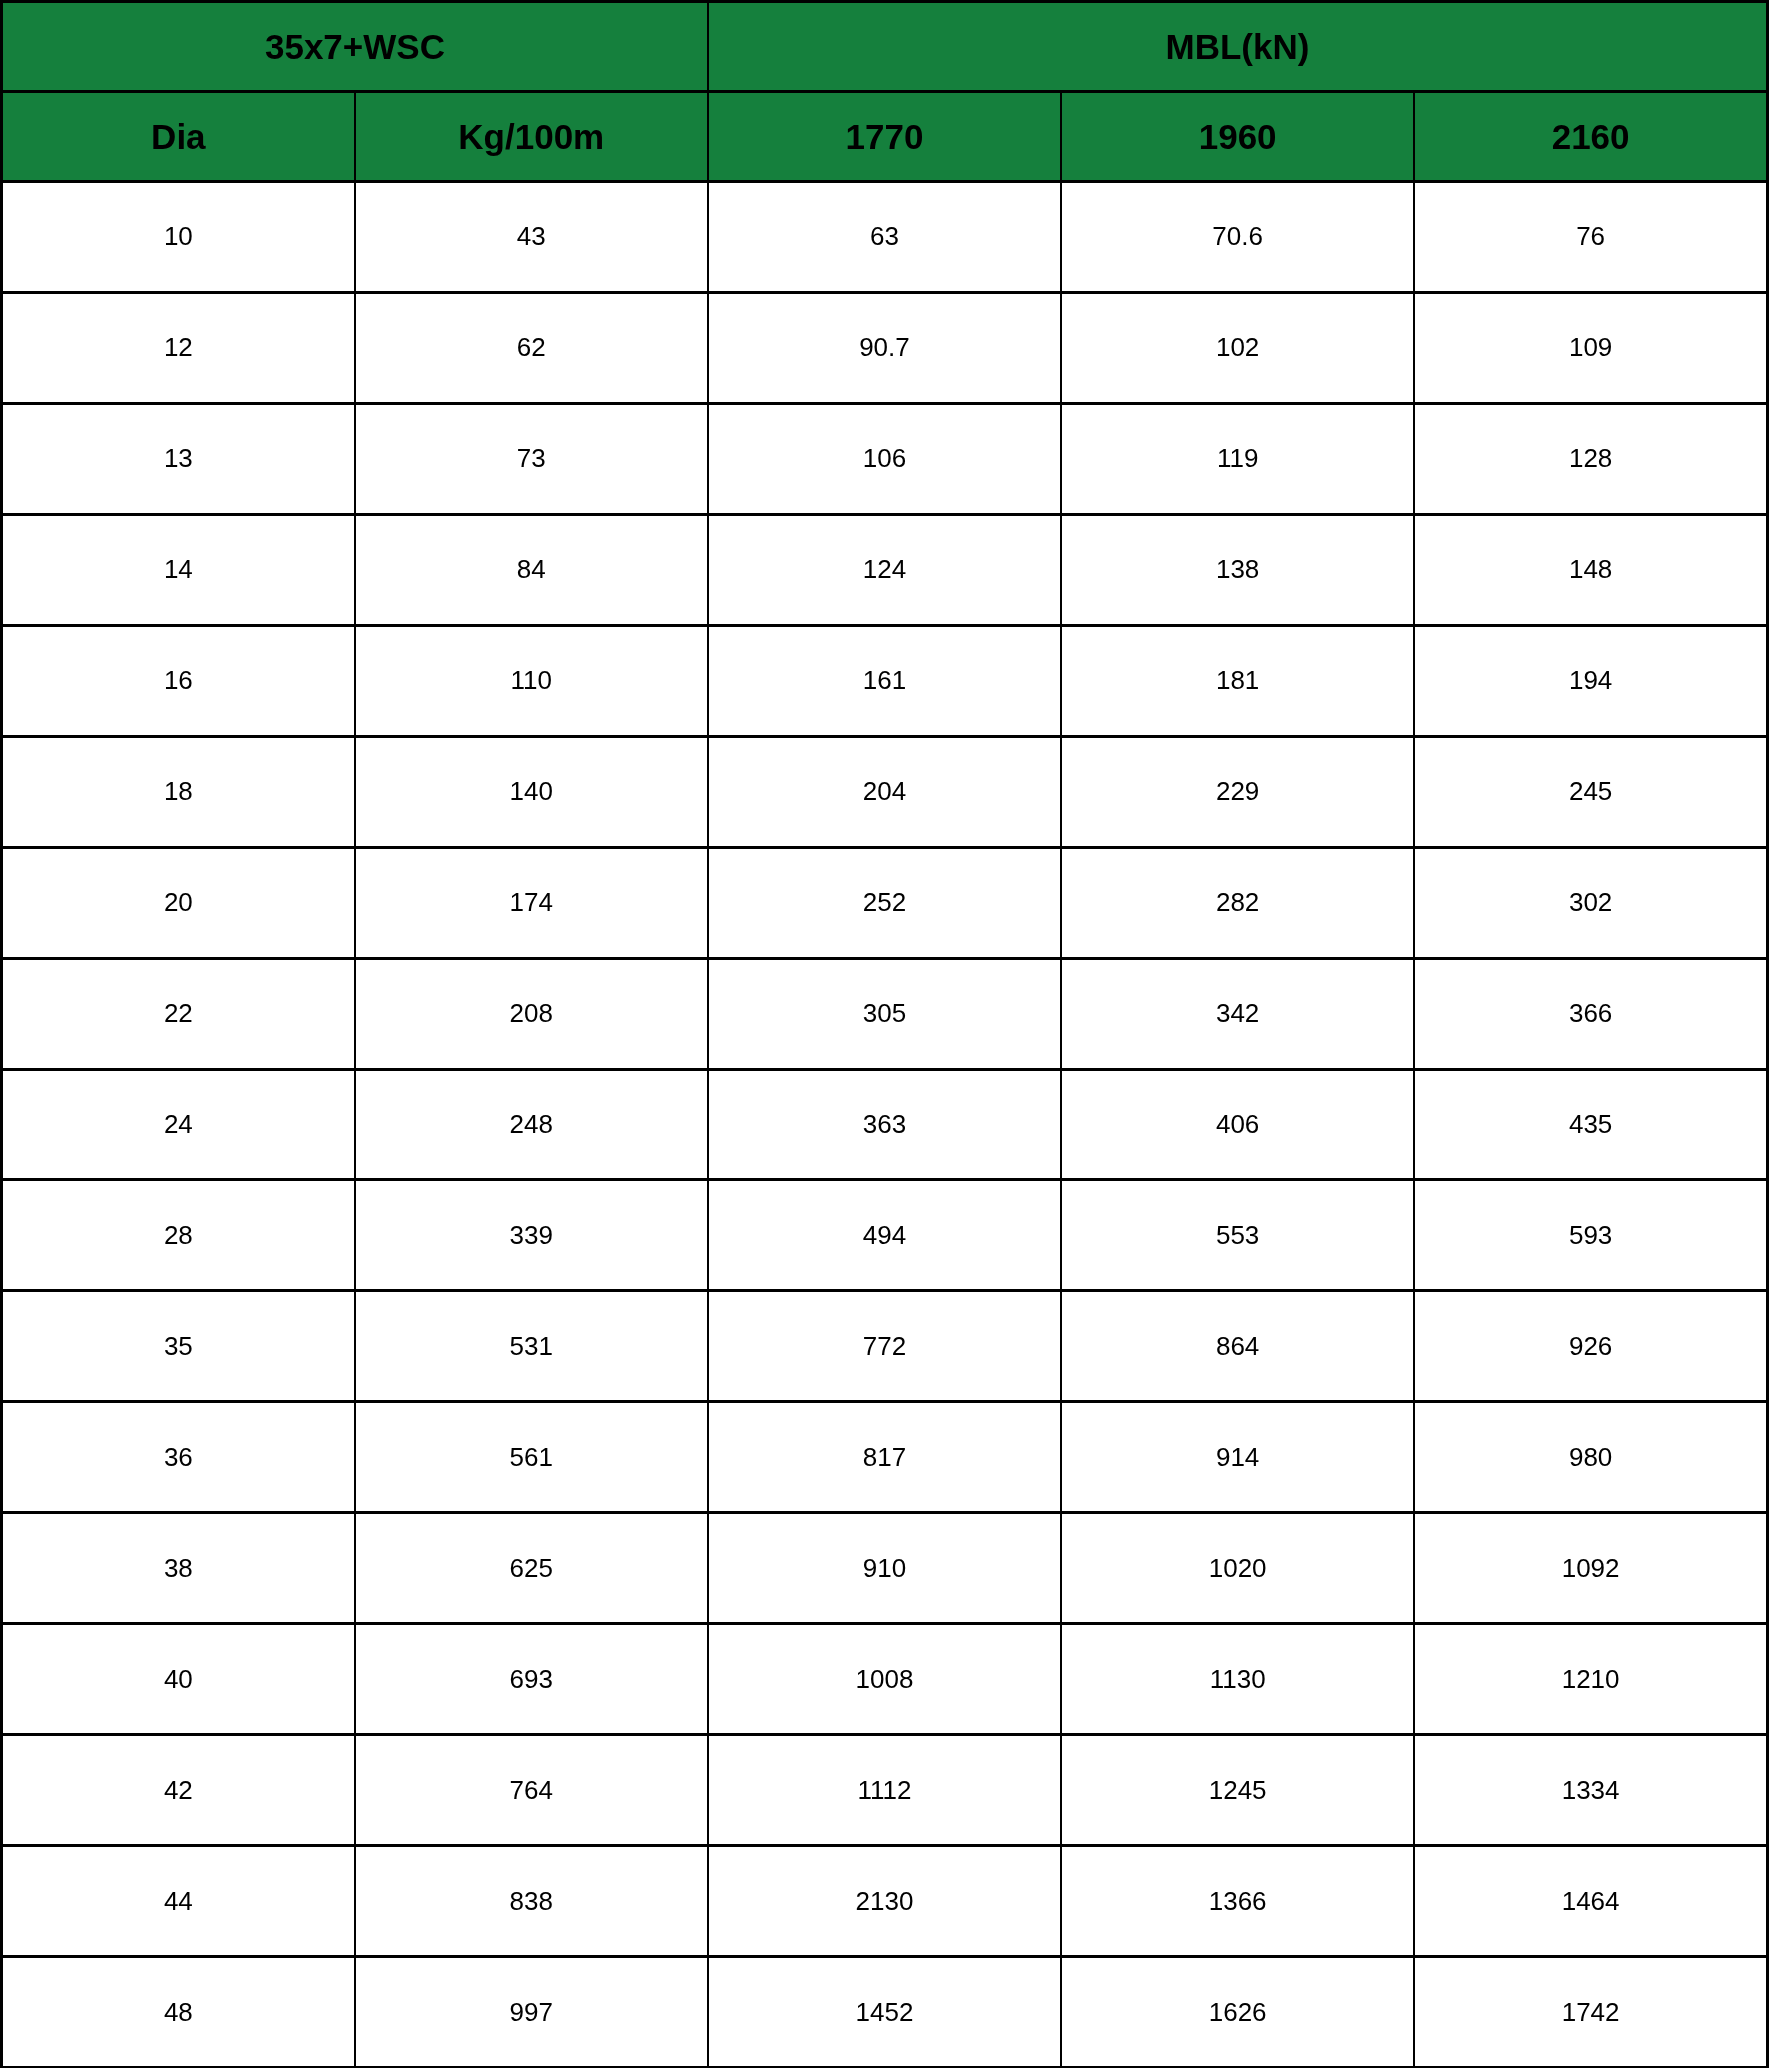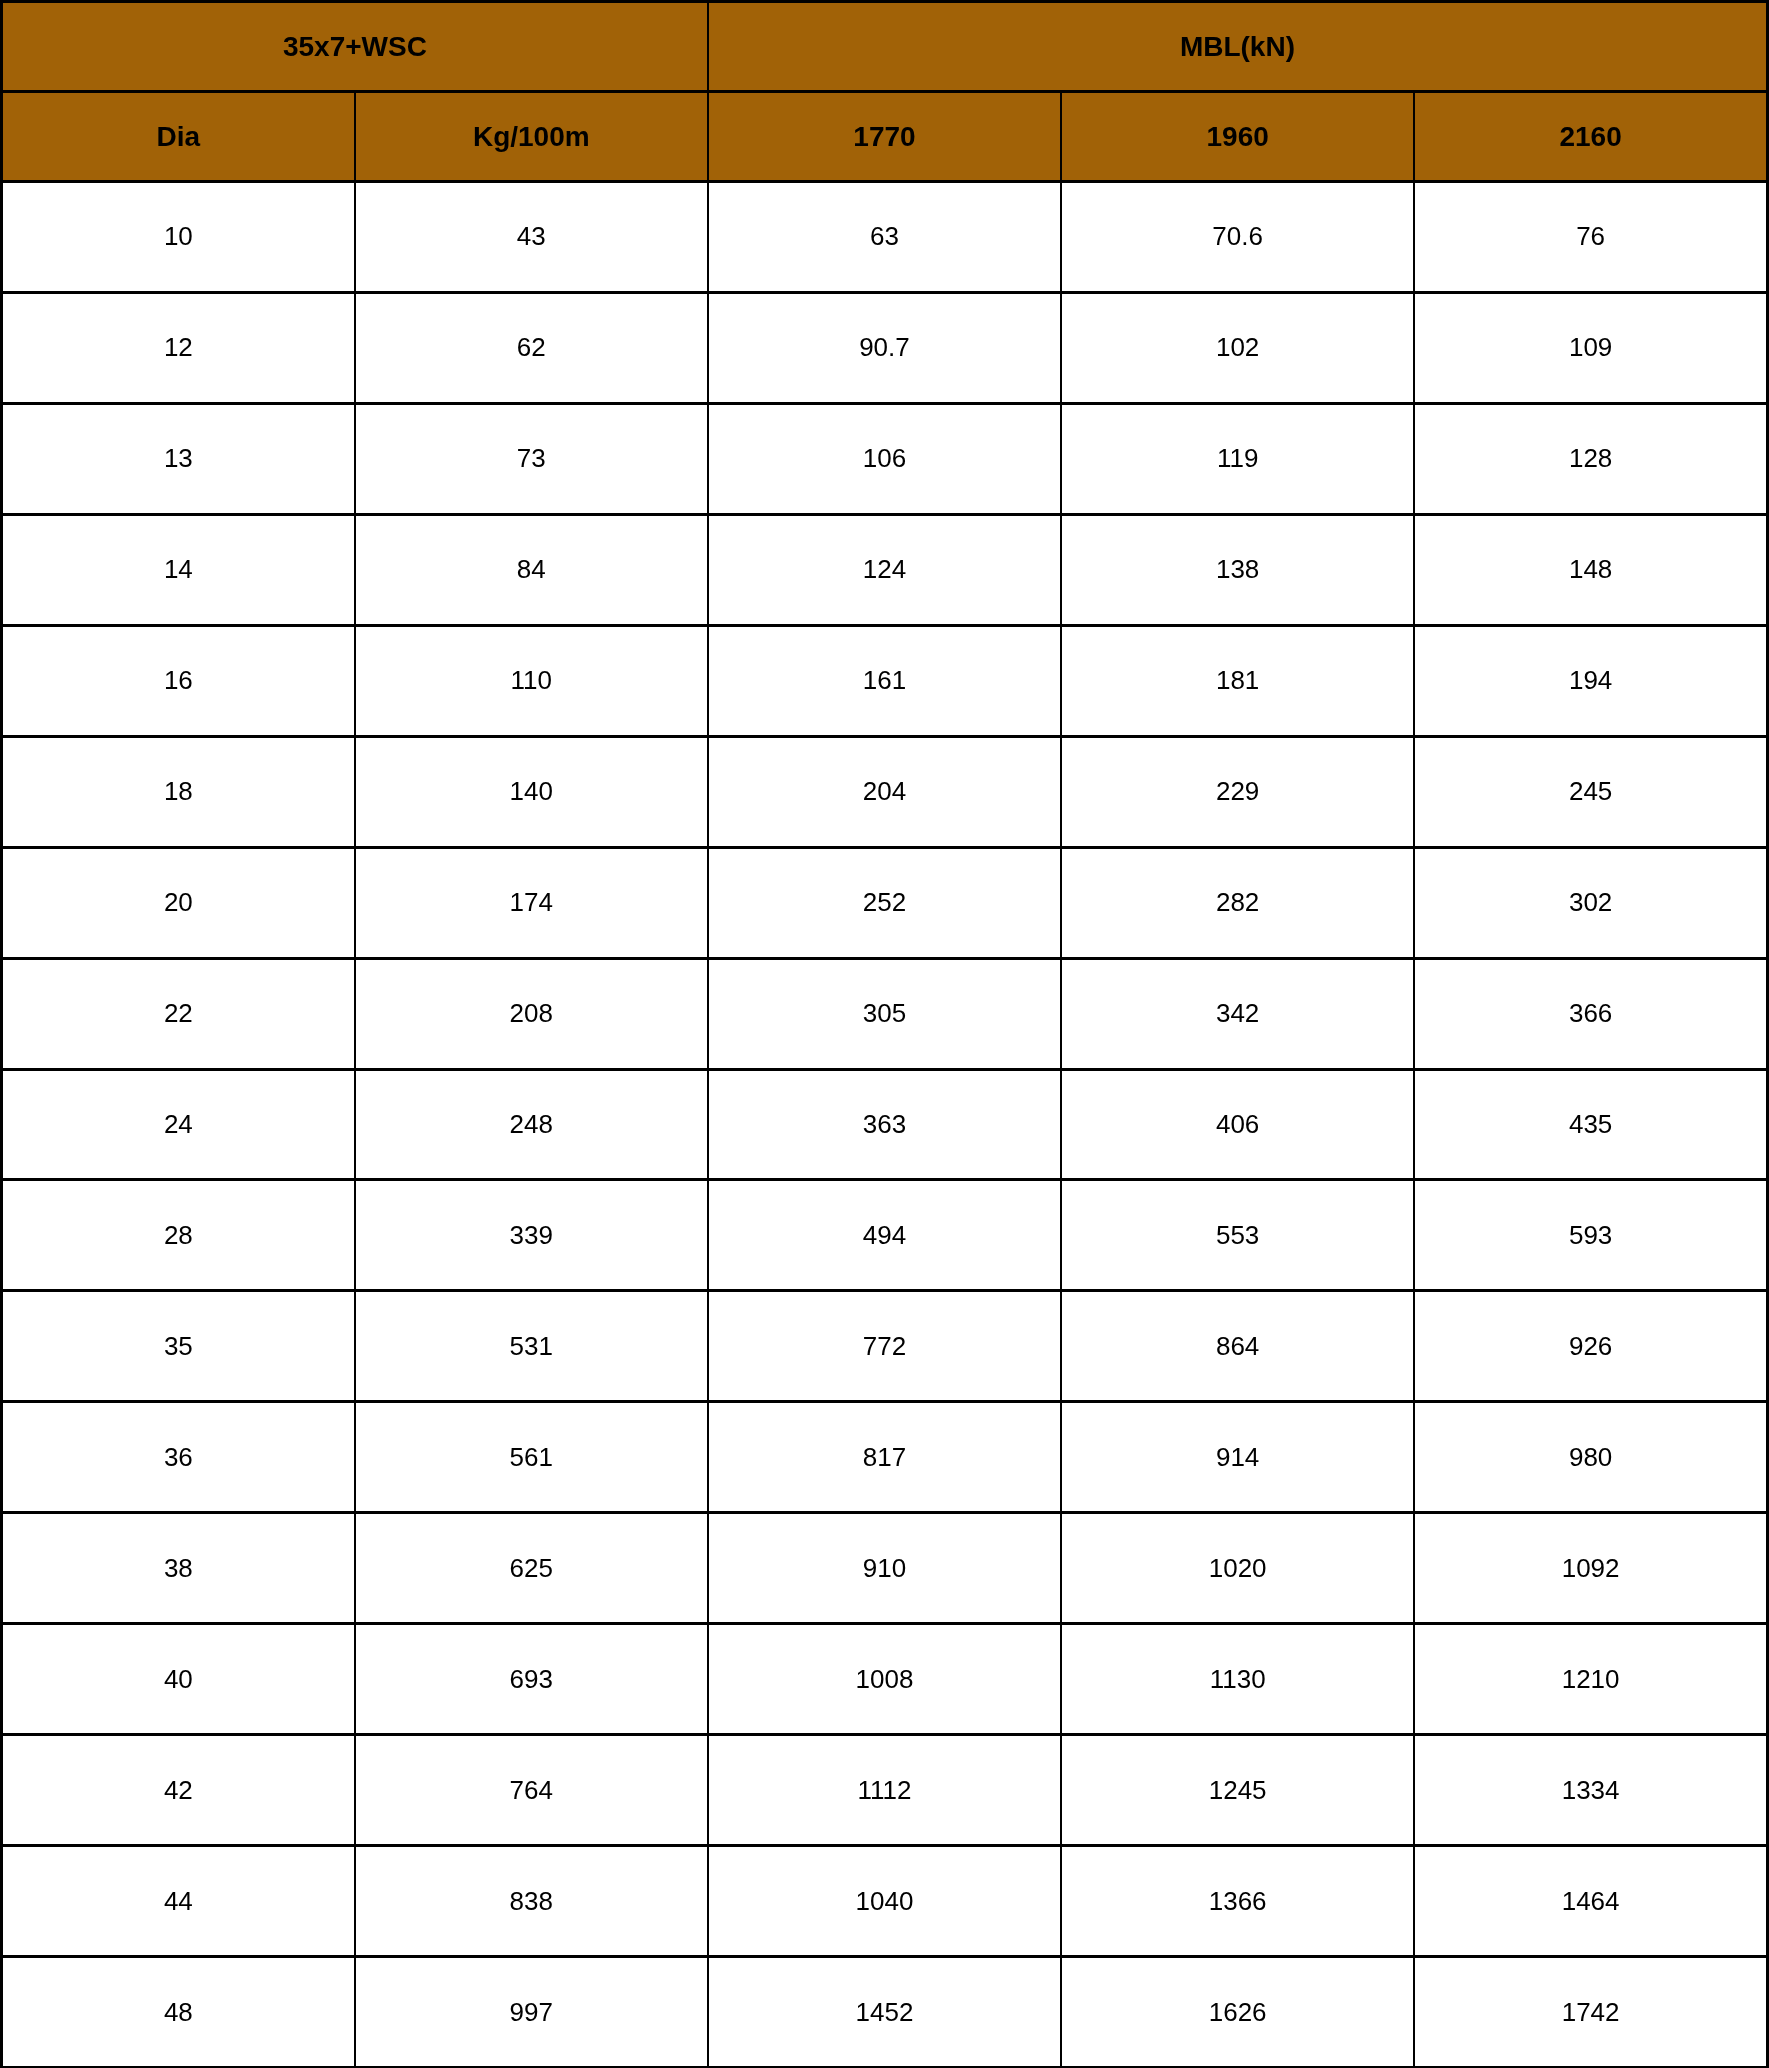--- a/index.html
+++ b/index.html
@@ -19,22 +19,22 @@
     border-style: solid;
     border-color: #000000;
     border-width: 3.7px 2.8px;
     text-align: center;
     vertical-align: middle;
     padding: 0;
     color: #000000;
   }
   .spec-table { border: 3.7px solid #000000; }
   .spec-table th {
-    background: #a16207;
-    font-size: 28px;
+    background: #15803d;
+    font-size: 35px;
     font-weight: bold;
   }
   .spec-table td {
     background: #ffffff;
     font-size: 26px;
     font-weight: normal;
   }
   .spec-table tr { height: 90px; }
 </style>
 </head>
@@ -163,21 +163,21 @@
       <tr>
         <td>42</td>
         <td>764</td>
         <td>1112</td>
         <td>1245</td>
         <td>1334</td>
       </tr>
       <tr>
         <td>44</td>
         <td>838</td>
-        <td>1040</td>
+        <td>2130</td>
         <td>1366</td>
         <td>1464</td>
       </tr>
       <tr>
         <td>48</td>
         <td>997</td>
         <td>1452</td>
         <td>1626</td>
         <td>1742</td>
       </tr>

